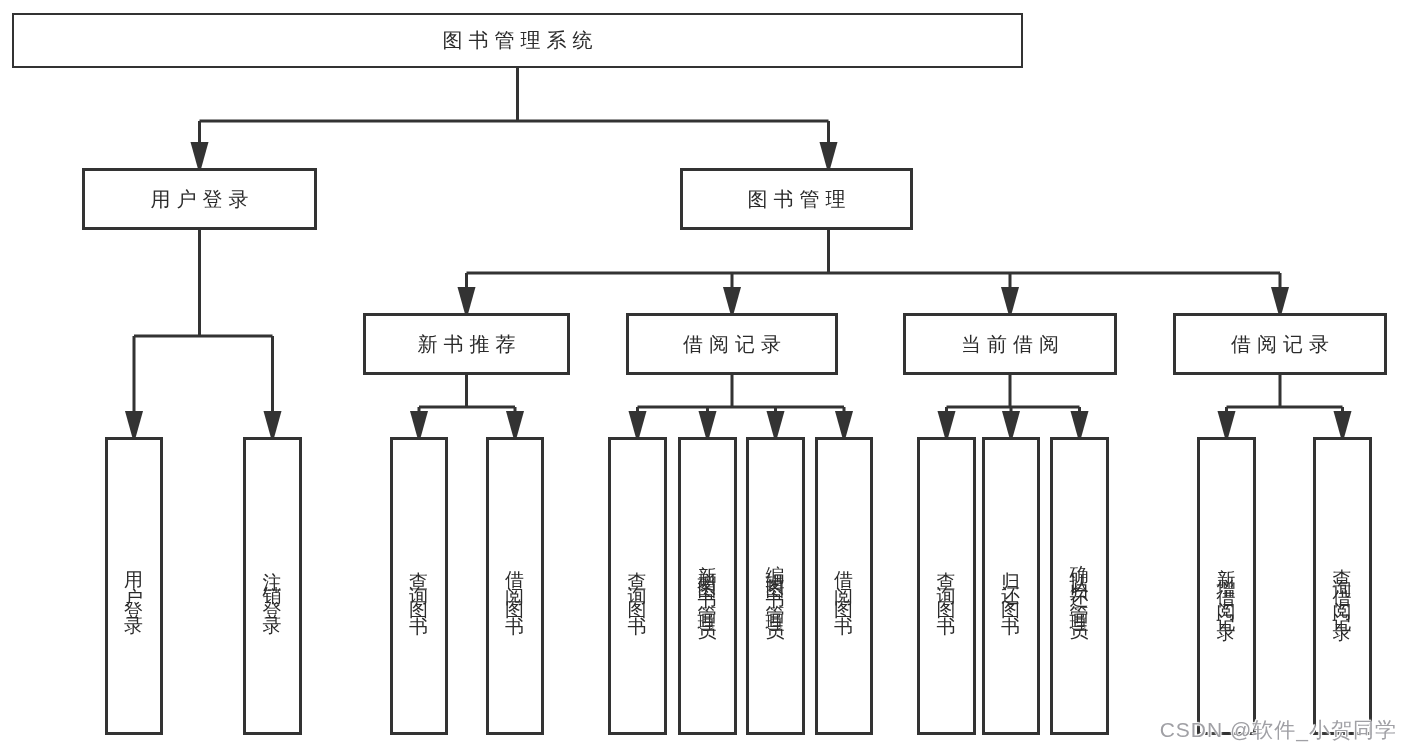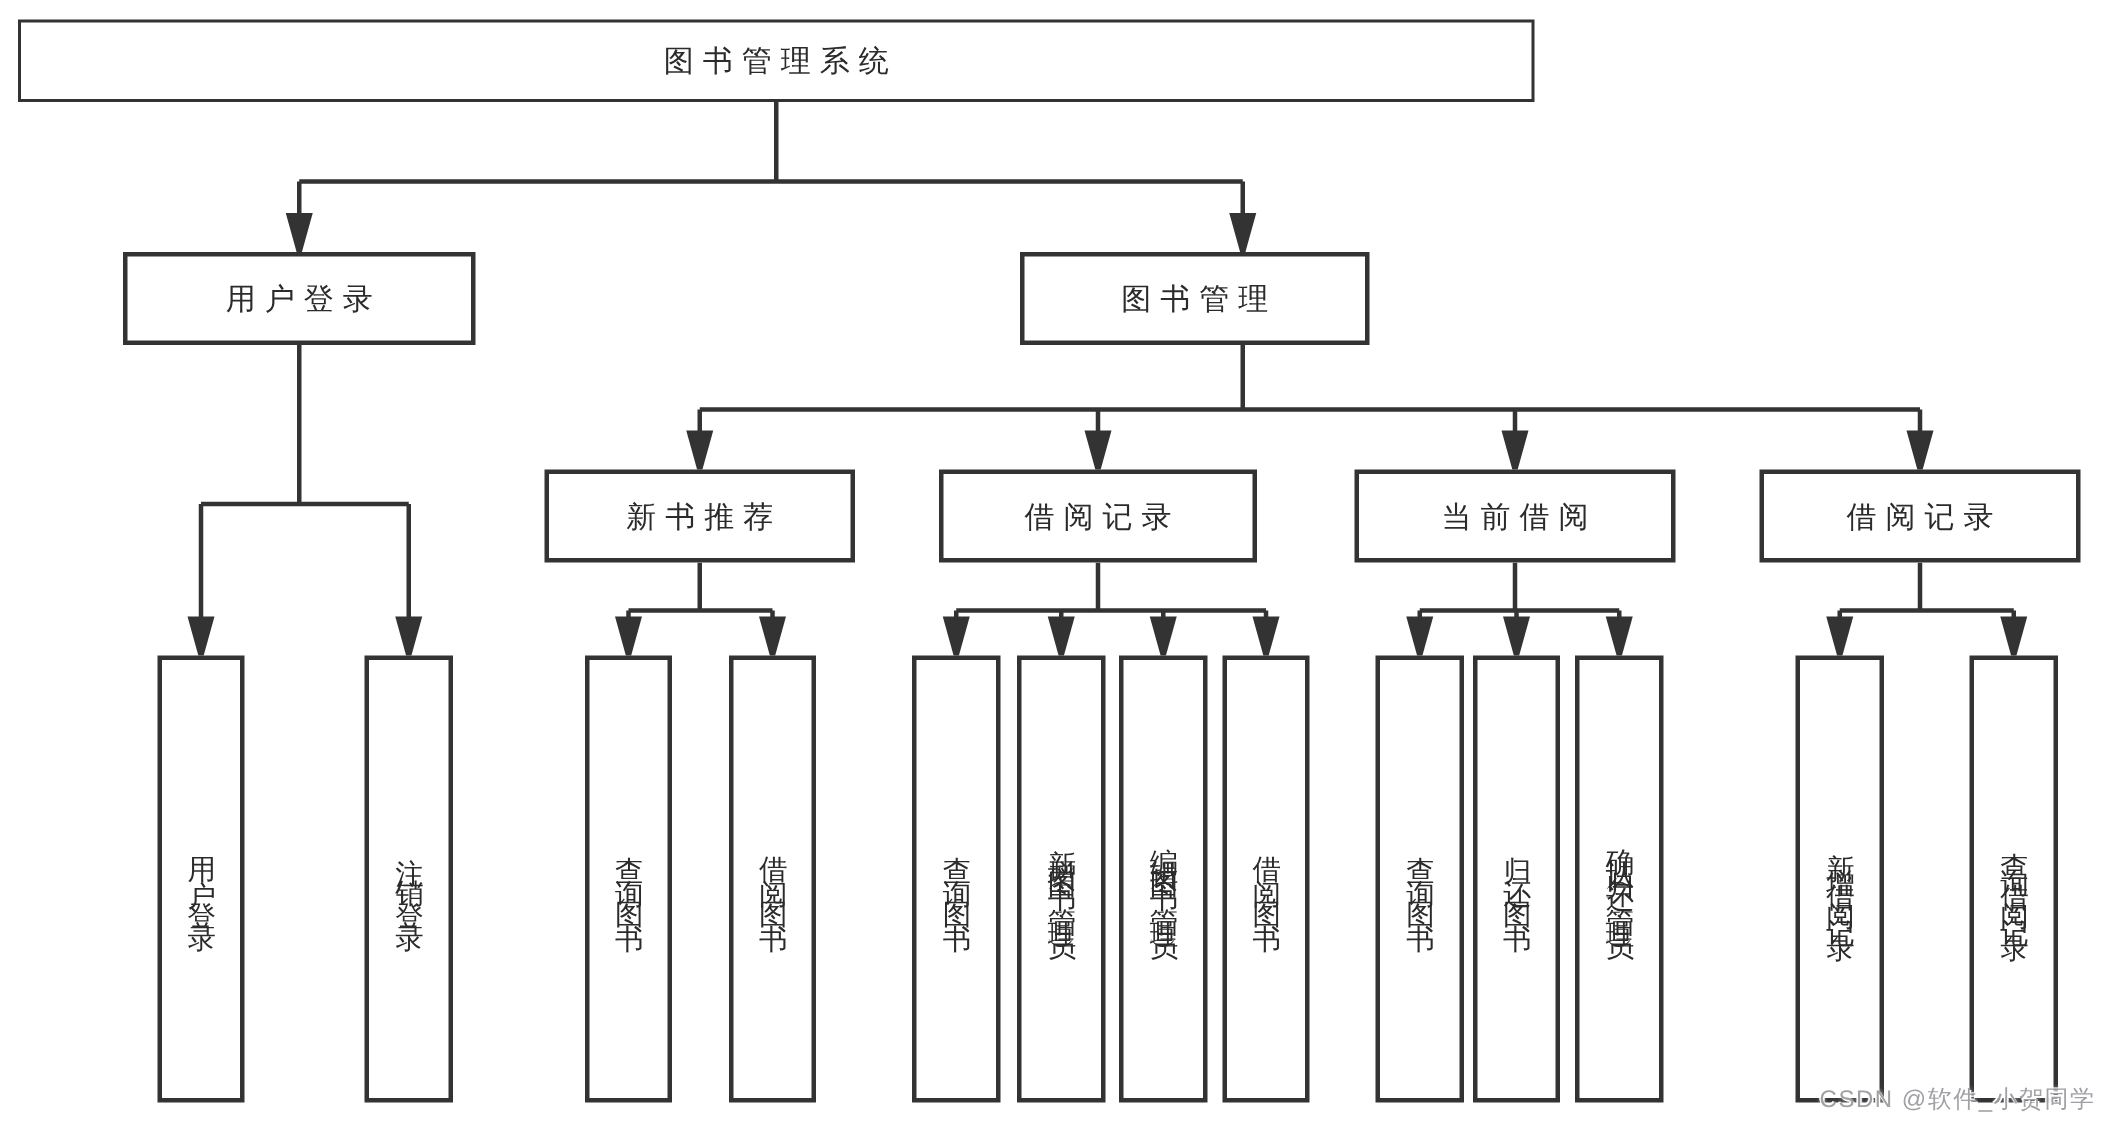--- a/index.html
+++ b/index.html
@@ -19,21 +19,21 @@
   .root-box { border-width:2px; }
   .vbox {
     writing-mode:vertical-rl; text-orientation:mixed;
     font-size:19px; line-height:1;
   }
   .vs { letter-spacing:15px; }
   .vm { letter-spacing:11px; }
   .vl { letter-spacing:8px; }
   .watermark {
     position:absolute; right:8px; bottom:3px; z-index:5;
-    font-size:16px; letter-spacing:1px; color:#a0a0a5;
+    font-size:21px; letter-spacing:1px; color:#a0a0a5;
     text-shadow:1px 1px 0 #ffffff, -1px -1px 0 #ffffff, 0 0 3px #ffffff;
     white-space:nowrap;
   }
 </style>
 </head>
 <body>
 
 <div class="canvas">
 
   <svg class="wires" viewBox="0 0 1405 747">

